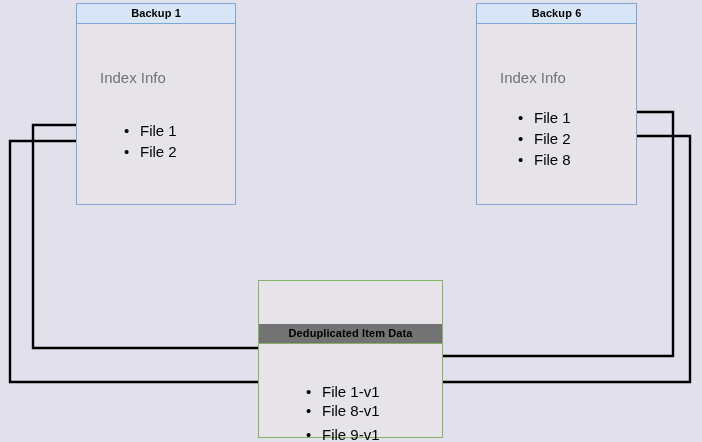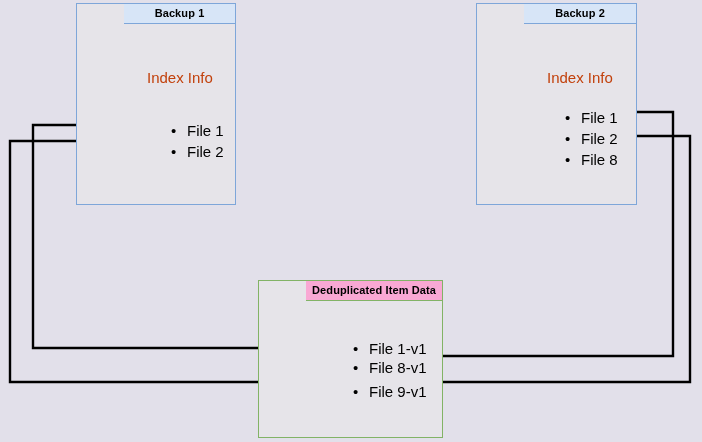--- a/index.html
+++ b/index.html
@@ -19,49 +19,49 @@
     left: 0;
     top: 0;
     width: 702px;
     height: 442px;
   }
   .box {
     position: absolute;
     box-sizing: border-box;
     background: #e6e4e9;
     border: 1px solid #7ea6d9;
-    padding-left: 47px;
   }
   .box.green {
     border-color: #82b366;
   }
   .box-header {
     box-sizing: border-box;
     height: 20px;
     background: #d7e5f7;
     border-bottom: 1px solid #7ea6d9;
     color: #000;
     font-size: 11px;
     font-weight: bold;
     text-align: center;
     line-height: 19px;
     letter-spacing: 0.1px;
   }
   .box.green .box-header {
-    background: #f9a8d4;
+    background: #737373;
     border-bottom-color: #82b366;
+    margin-top: 43px;
   }
   .box-body {
     position: relative;
     height: calc(100% - 20px);
   }
   .index-label {
     position: absolute;
     font-size: 15px;
-    color: #c2410c;
+    color: #737373;
     white-space: nowrap;
   }
   .bullet-list {
     position: absolute;
     margin: 0;
     padding: 0;
     list-style: none;
   }
   .bullet-list li {
     position: relative;
@@ -120,21 +120,21 @@
   <div class="box-body">
     <div class="index-label">Index Info</div>
     <ul class="bullet-list">
       <li>File 1</li>
       <li>File 2</li>
     </ul>
   </div>
 </div>
 
 <div class="box" id="box-backup-2">
-  <div class="box-header">Backup 2</div>
+  <div class="box-header">Backup 6</div>
   <div class="box-body">
     <div class="index-label">Index Info</div>
     <ul class="bullet-list">
       <li>File 1</li>
       <li>File 2</li>
       <li>File 8</li>
     </ul>
   </div>
 </div>
 

